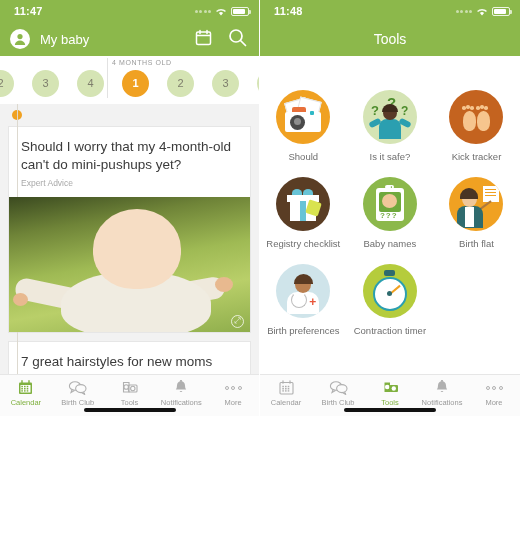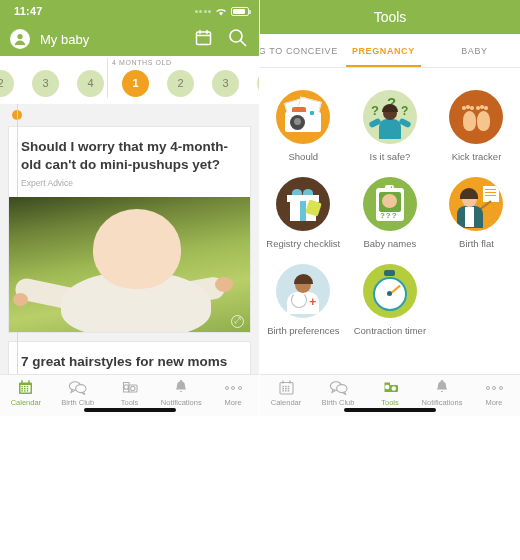--- a/index.html
+++ b/index.html
@@ -77,21 +77,21 @@
 
   
   .feed { position: absolute; top: 104px; bottom: 42px; left: 0; right: 0; background: #f2f2f2; overflow: hidden; }
   .timeline-rail { position: absolute; left: 17px; top: 0; bottom: 0; width: 1px; background: #ddd9cf; }
   .today-row { display: flex; align-items: center; height: 22px; padding-left: 12px; }
   .today-bullet { width: 10px; height: 10px; border-radius: 50%; background: #f0a122; flex: 0 0 auto; }
   .today-text { margin-left: 12px; font-size: 8.5px; color: #b8a37d; letter-spacing: .35px; }
   .card {
     margin: 0 8px 8px 8px; background: #fff; border: 1px solid #e6e6e6; overflow: hidden;
   }
-  .card-title { font-size: 13.5px; color: #3b3b3b; line-height: 1.32; padding: 11px 12px 0 12px; font-weight: bold; }
+  .card-title { font-size: 13.5px; color: #3b3b3b; line-height: 1.32; padding: 11px 12px 0 12px; }
   .card-kicker { font-size: 8.5px; color: #a9a9a9; padding: 4px 12px 9px 12px; }
   .card-photo { height: 135px; position: relative; overflow: hidden; }
   .card-photo.baby { background: linear-gradient(170deg,#3b4a20 0%,#6f8438 22%,#9fba54 48%,#b9cf69 70%,#8fae4c 100%); }
   .card-photo.moms { height: 70px; background: linear-gradient(100deg,#f6a83a 0%,#f2c06a 18%,#d9b7a5 40%,#b9c6d6 62%,#9fb3c9 82%,#e9e4dc 100%); }
   .card-excerpt { font-size: 10.5px; color: #6d6d6d; line-height: 1.45; padding: 9px 12px 10px 12px; }
   .photo-badge {
     position: absolute; right: 6px; bottom: 4px; width: 13px; height: 13px;
     border-radius: 50%; border: 1px solid rgba(255,255,255,.75);
     display: flex; align-items: center; justify-content: center;
     color: rgba(255,255,255,.85); font-size: 8px;
@@ -385,20 +385,40 @@
             <i></i>
           </span>
         <span class="nav-label">More</span>
       </div>
       <div class="home-indicator"></div>
     </div>
   </div>
 
   <div class="phone right">
 
+    <div class="statusbar">
+      <span class="status-time">11:48</span>
+      <span class="status-right">
+        <span class="dots">
+            <i></i>
+            <i></i>
+            <i></i>
+            <i></i>
+          </span>
+        <span class="wifi">
+          <svg width="12" height="9" viewBox="0 0 12 9">
+              <path d="M6 8.4 3.9 5.9a3.3 3.3 0 0 1 4.2 0z" fill="#fff"></path>
+              <path d="M6 2.1c1.9 0 3.6.7 4.9 1.9l-.9 1.1A6 6 0 0 0 6 3.5a6 6 0 0 0-4 1.6L1.1 4A7.2 7.2 0 0 1 6 2.1z" fill="#fff" opacity=".9"></path>
+            </svg>
+        </span>
+        <span class="battery">
+            <i></i>
+          </span>
+      </span>
+    </div>
 
     <div class="titlebar">
       <span>Tools</span>
     </div>
 
     <div class="tabbar">
       <div class="tab clipped">
           <span>YING TO CONCEIVE</span>
         </div>
       <div class="tab active">

